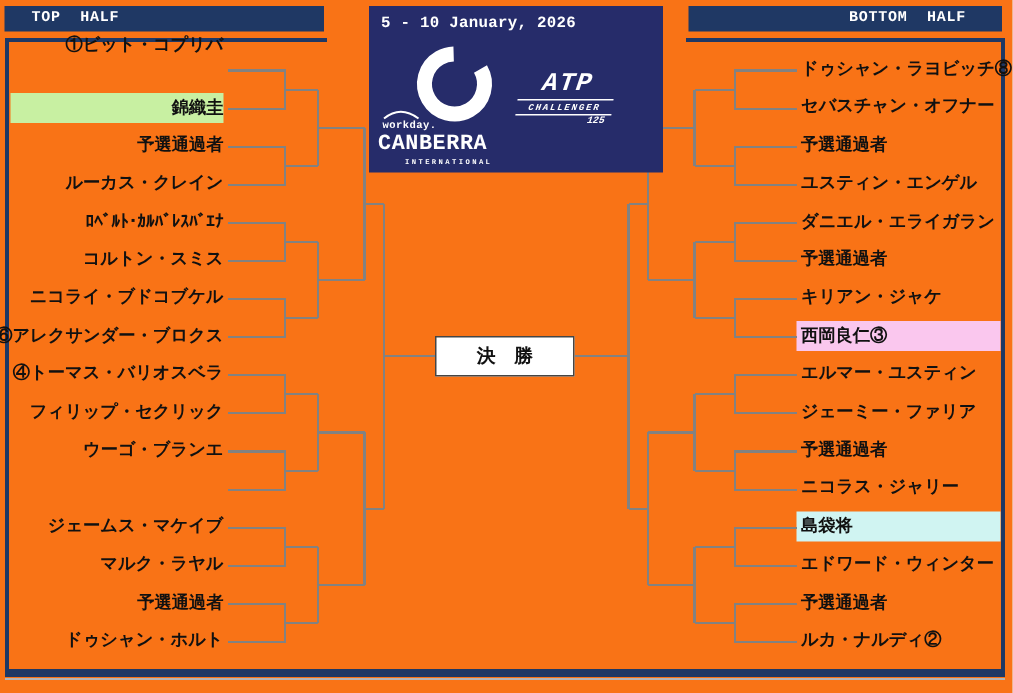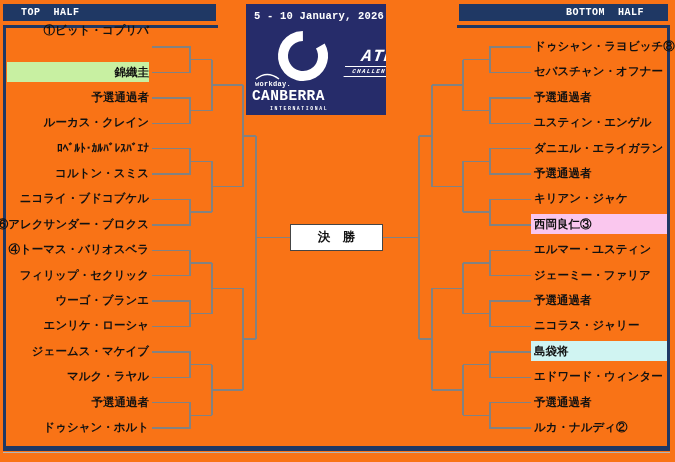--- a/index.html
+++ b/index.html
@@ -26,21 +26,21 @@
   }
   .pl{right:526px;text-align:right;}
   .pr{left:534px;text-align:left;}
   .final-box{
     position:absolute;left:290px;top:224px;width:93px;height:27px;
     border:1.5px solid #454545;background:#fff;z-index:3;box-sizing:border-box;
     display:flex;align-items:center;justify-content:center;
     font-size:12.5px;font-weight:bold;color:#111;
   }
   .logo-box{
-    position:absolute;left:246px;top:4px;width:140px;height:111px;
+    position:absolute;left:246px;top:4px;width:196px;height:111px;
     background:#262c6a;z-index:5;color:#fff;overflow:hidden;
   }
   .logo-date{position:absolute;left:8px;top:6px;font-size:10.5px;font-weight:bold;letter-spacing:.2px;}
   .logo-c-svg{position:absolute;left:0;top:0;}
   .workday{position:absolute;left:9px;top:76px;font-size:7px;font-weight:bold;letter-spacing:.3px;}
   .canberra{position:absolute;left:6px;top:84px;font-size:14.5px;font-weight:bold;letter-spacing:.4px;}
   .intl{position:absolute;left:24px;top:102px;font-size:4.8px;font-weight:bold;letter-spacing:1.6px;}
   .atp{position:absolute;left:99px;top:44px;width:64px;text-align:center;font-style:italic;transform:skewX(-8deg);}
   .atp-word{font-size:17px;font-weight:bold;line-height:17px;letter-spacing:1px;}
   .atp-sub{font-size:6px;font-weight:bold;letter-spacing:1.2px;border-top:1px solid #fff;border-bottom:1px solid #fff;padding:1px 0;margin-top:1px;}
@@ -129,21 +129,20 @@
   <div class="player pl" style="top:64px">錦織圭</div>
   <div class="player pl" style="top:88.8px">予選通過者</div>
   <div class="player pl" style="top:114.2px">ルーカス・クレイン</div>
   <div class="player pl" style="top:139.6px">ﾛﾍﾞﾙﾄ･ｶﾙﾊﾞﾚｽﾊﾞｴﾅ</div>
   <div class="player pl" style="top:165px">コルトン・スミス</div>
   <div class="player pl" style="top:190.4px">ニコライ・ブドコブケル</div>
   <div class="player pl" style="top:215.8px">⑥アレクサンダー・ブロクス</div>
   <div class="player pl" style="top:241.2px">④トーマス・バリオスベラ</div>
   <div class="player pl" style="top:266.6px">フィリップ・セクリック</div>
   <div class="player pl" style="top:292px">ウーゴ・ブランエ</div>
-  <div class="player pl" style="top:317.4px">エンリケ・ローシャ</div>
   <div class="player pl" style="top:342.8px">ジェームス・マケイブ</div>
   <div class="player pl" style="top:368.2px">マルク・ラヤル</div>
   <div class="player pl" style="top:393.6px">予選通過者</div>
   <div class="player pl" style="top:419px">ドゥシャン・ホルト</div>
 
   <div class="player pr" style="top:38px">ドゥシャン・ラヨビッチ⑧</div>
   <div class="player pr" style="top:63.4px">セバスチャン・オフナー</div>
   <div class="player pr" style="top:88.8px">予選通過者</div>
   <div class="player pr" style="top:114.2px">ユスティン・エンゲル</div>
   <div class="player pr" style="top:139.6px">ダニエル・エライガラン</div>

